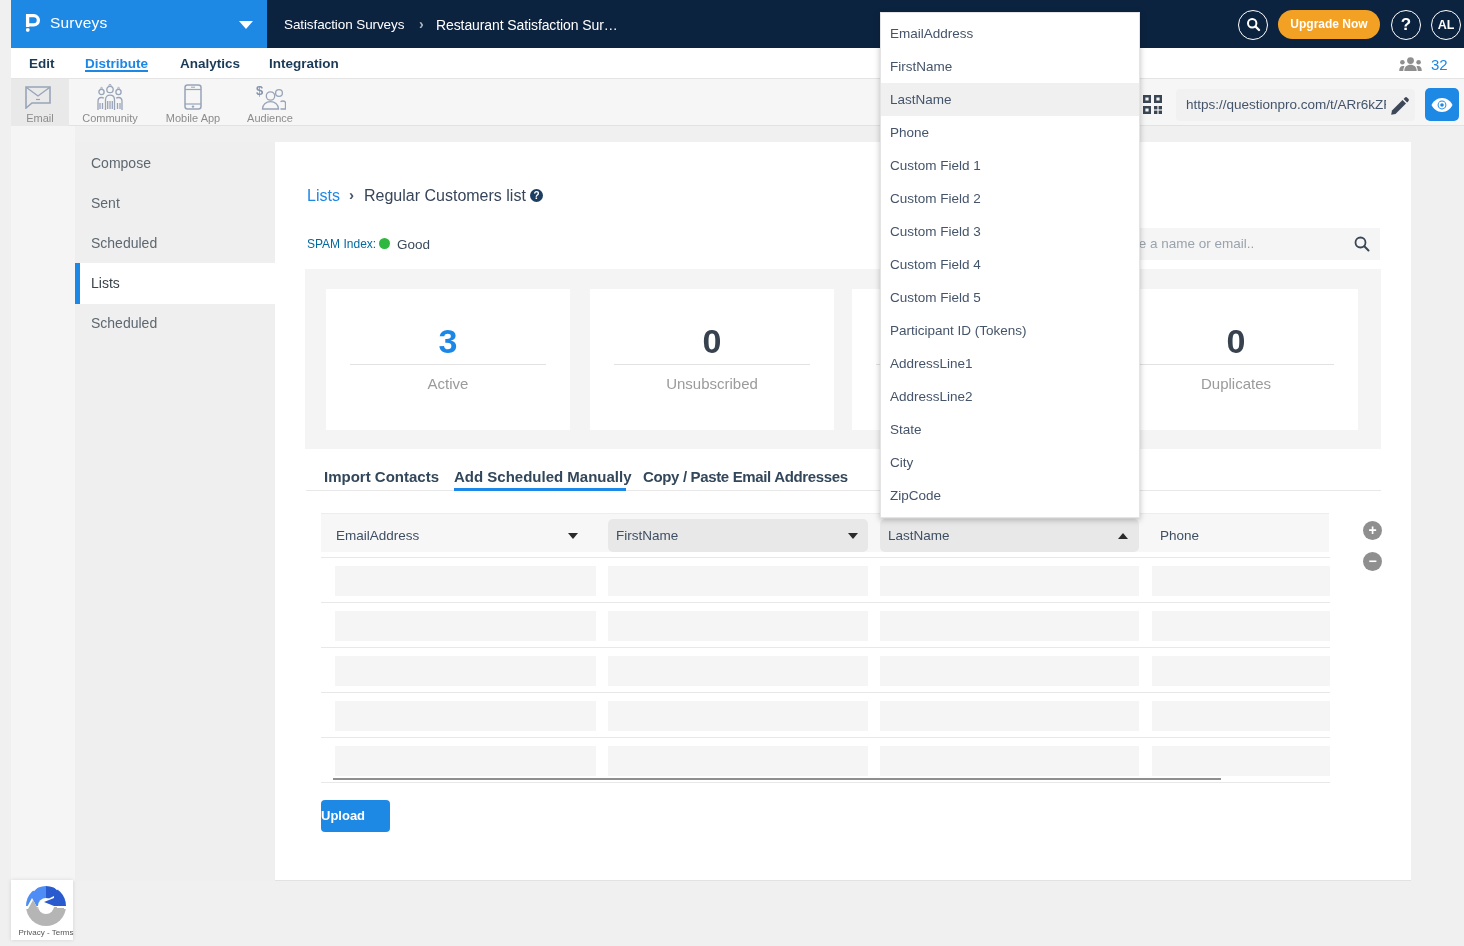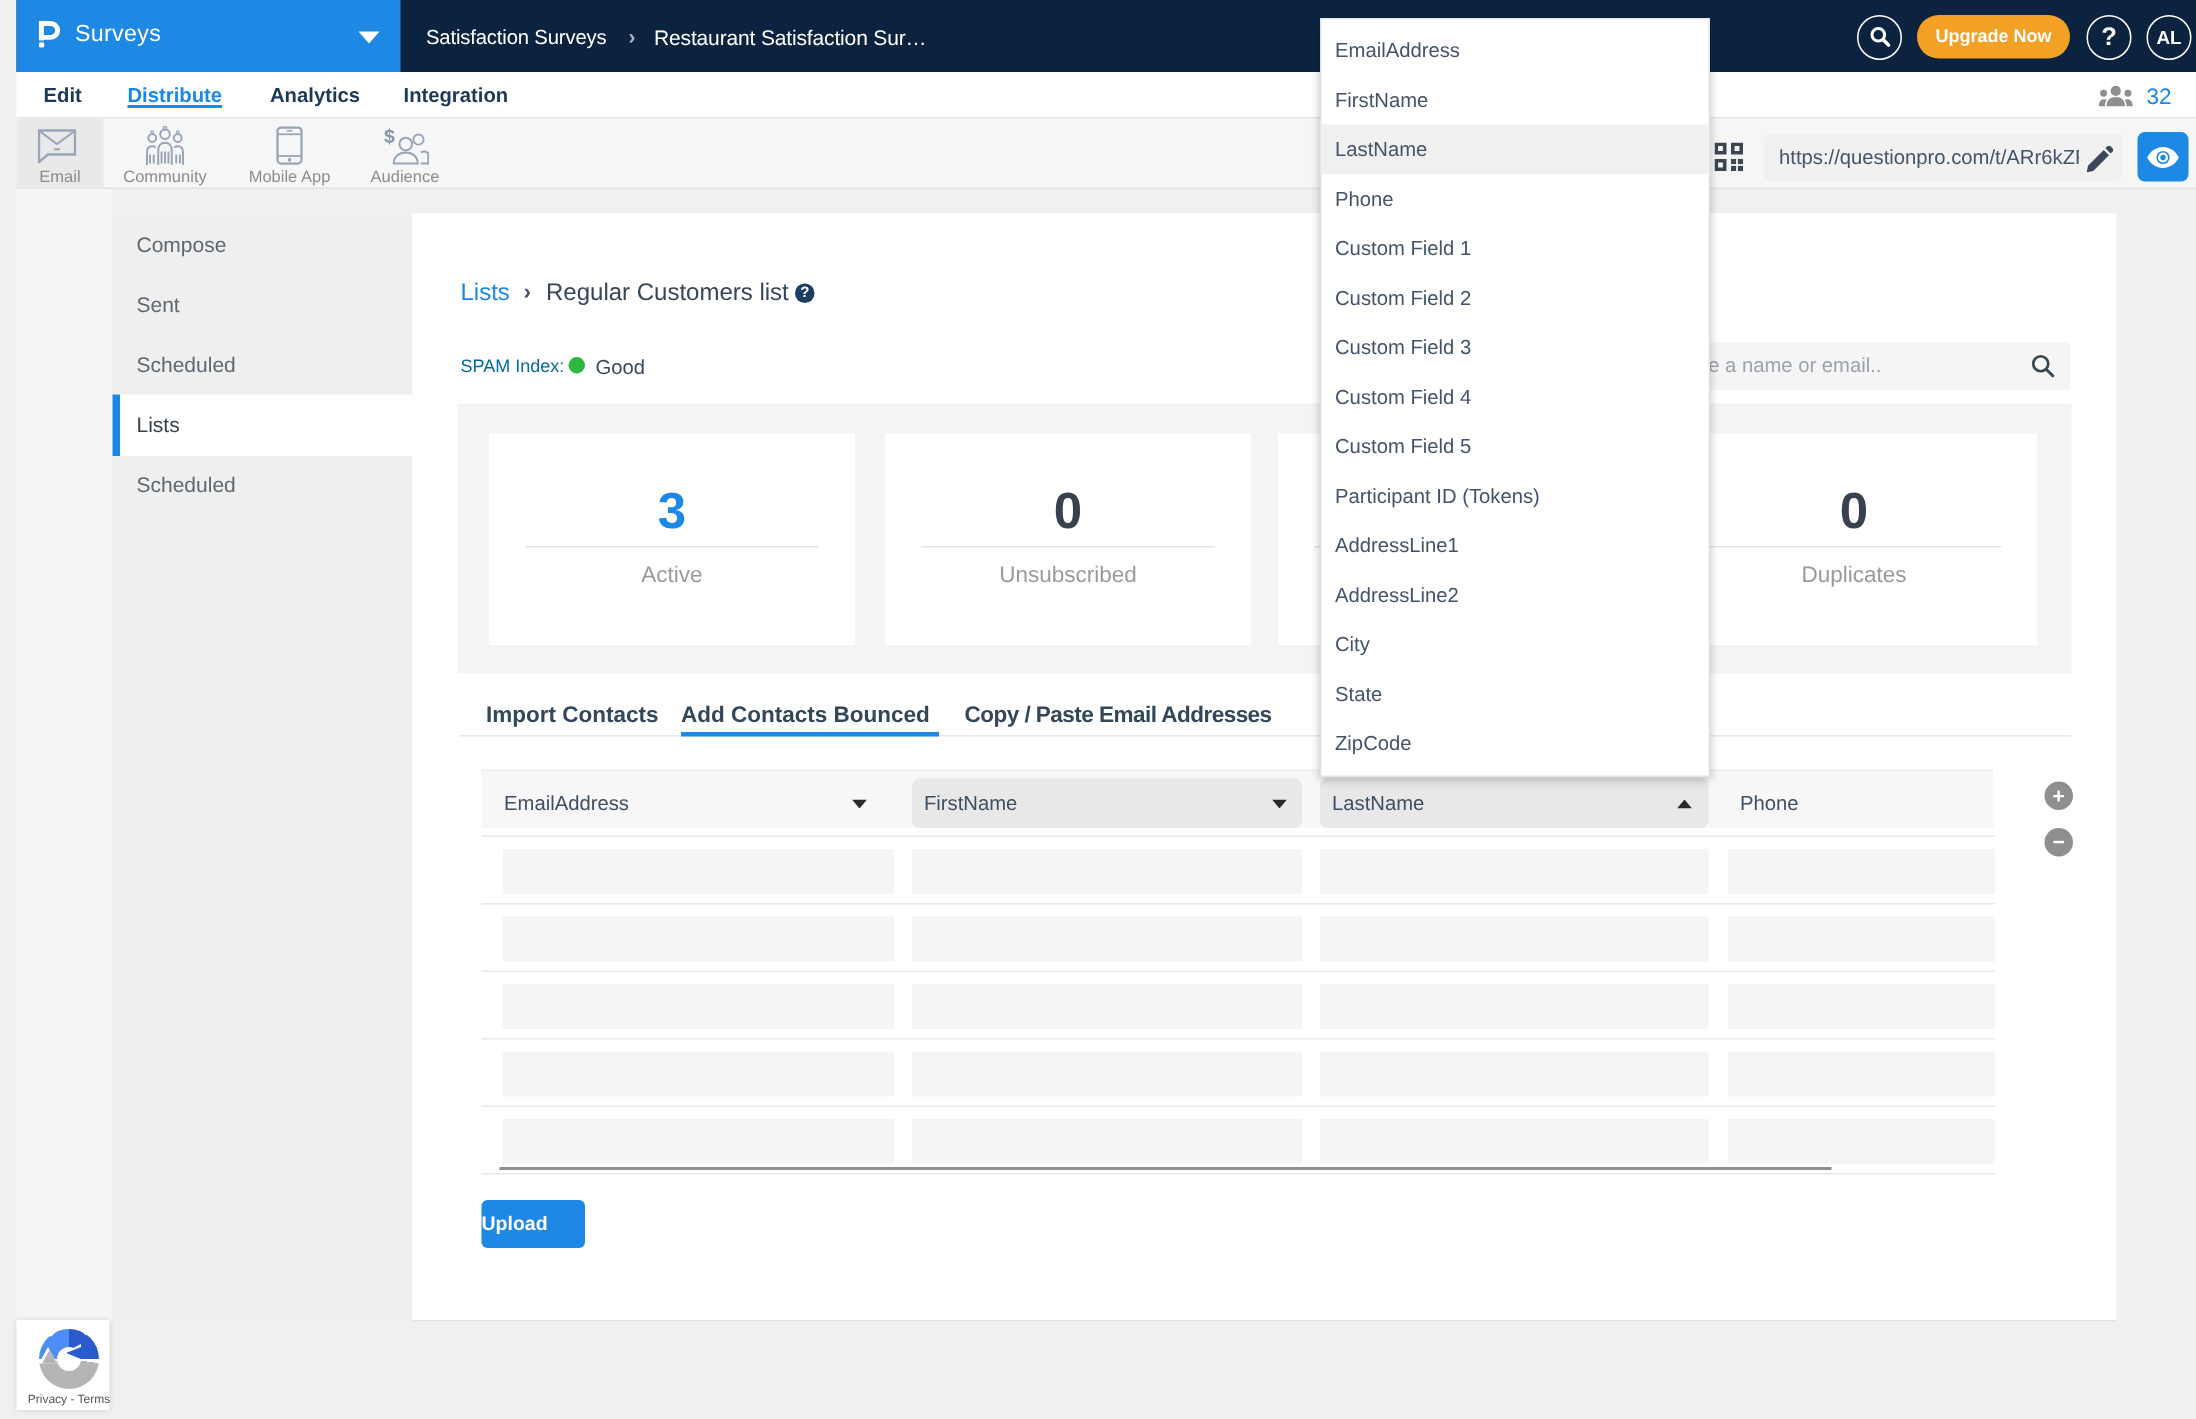--- a/index.html
+++ b/index.html
@@ -239,21 +239,21 @@
           <div class="slbl">Bounced</div>
       </div>
       <div class="abs scard" style="left:809px">
         <div class="snum">0</div>
           <div class="sdiv"></div>
           <div class="slbl">Duplicates</div>
       </div>
     </div>
 
     <div class="abs ctab" style="left:49px">Import Contacts</div>
-    <div class="abs ctab" style="left:179px">Add Contacts Bounced</div>
+    <div class="abs ctab" style="left:179px">Add Scheduled Manually</div>
     <div class="abs ctab" style="left:368px;letter-spacing:-0.35px">Copy / Paste Email Addresses</div>
     <div class="abs" id="ctabborder"></div>
     <div class="abs" id="ctab-underline"></div>
 
     <div class="abs" id="hdrband"></div>
     <div class="abs" style="left:61px;top:377px;line-height:33px;font-size:13.5px;color:#3f4f63">EmailAddress</div>
     <svg class="abs" style="left:293px;top:391px" width="10" height="6" viewBox="0 0 10 6">
         <path d="M0 0 h10 l-5 6 z" fill="#2a2a2a"></path>
       </svg>
     <div class="abs hsel" style="left:333px;width:260px;padding-left:8px">FirstName</div>
@@ -306,22 +306,22 @@
     <div class="ditem hl">LastName</div>
     <div class="ditem">Phone</div>
     <div class="ditem">Custom Field 1</div>
     <div class="ditem">Custom Field 2</div>
     <div class="ditem">Custom Field 3</div>
     <div class="ditem">Custom Field 4</div>
     <div class="ditem">Custom Field 5</div>
     <div class="ditem">Participant ID (Tokens)</div>
     <div class="ditem">AddressLine1</div>
     <div class="ditem">AddressLine2</div>
+    <div class="ditem">State</div>
     <div class="ditem">City</div>
-    <div class="ditem">State</div>
     <div class="ditem">ZipCode</div>
   </div>
 
   <div class="abs" id="recaptcha">
     <div class="abs" style="left:15px;top:6px;width:40px;height:40px;border-radius:50%;background:conic-gradient(from 0deg,#2a5bce 0deg 90deg,#fff 90deg 98deg,#b5b5b5 98deg 262deg,#fff 262deg 270deg,#4e8df5 270deg 360deg)"></div>
     <div class="abs" style="left:27px;top:18px;width:16px;height:16px;border-radius:50%;background:#fff"></div>
 
     <div class="abs" style="left:31px;top:16px;width:0;height:0;border-top:6px solid transparent;border-bottom:6px solid transparent;border-right:12px solid #fff"></div>
     <div class="abs" style="left:33px;top:17.5px;width:0;height:0;border-top:4.5px solid transparent;border-bottom:4.5px solid transparent;border-right:10px solid #2a5bce"></div>
 

